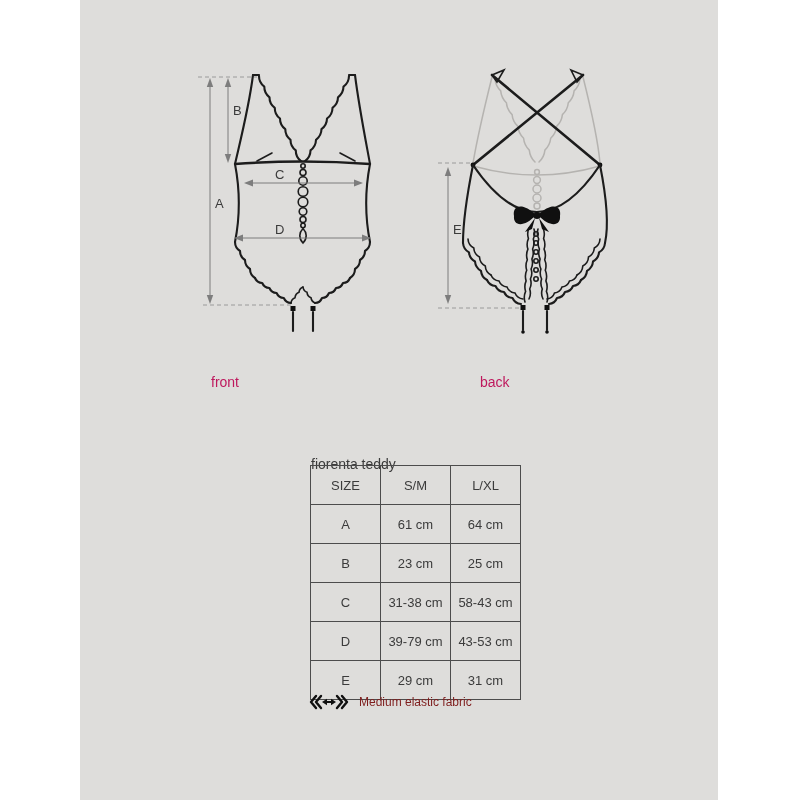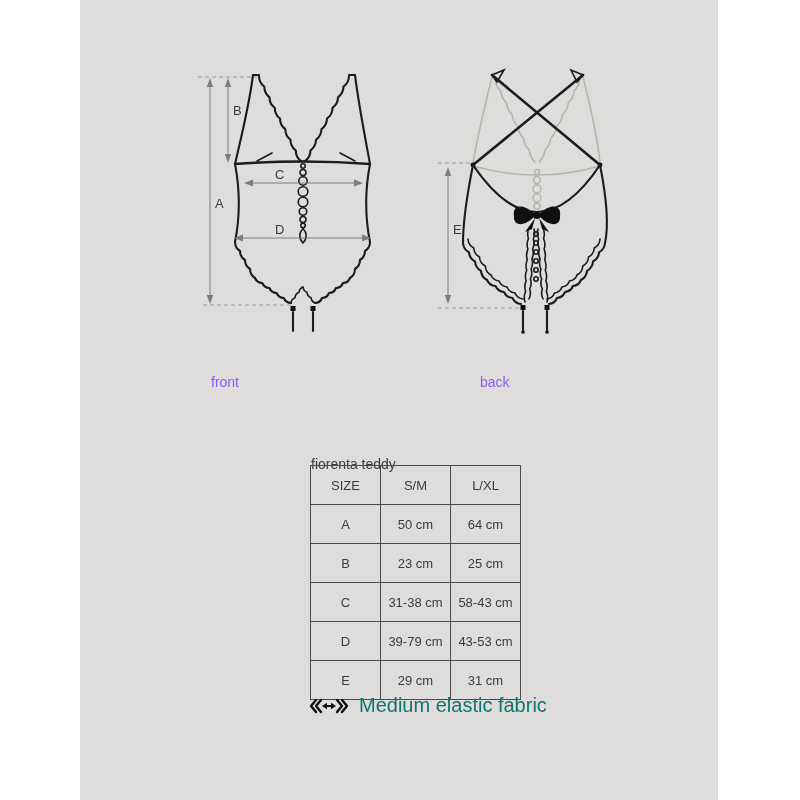--- a/index.html
+++ b/index.html
@@ -12,32 +12,32 @@
   .abs{position:absolute;}
   svg{display:block;overflow:visible;}
   svg text{font-family:"Liberation Sans", sans-serif;font-size:13px;fill:#3b3b3b;}
   .ln{stroke:#1c1c1c;fill:none;stroke-width:2.1;stroke-linecap:round;stroke-linejoin:round;}
   .ln-thin{stroke:#1c1c1c;fill:none;stroke-width:1.6;stroke-linecap:round;}
   .fillb{fill:#101010;stroke:none;}
   .ghost{stroke:#b5b3b0;fill:none;stroke-width:1.5;stroke-linecap:round;}
   .dim{stroke:#7d7d7d;fill:none;stroke-width:1;}
   .dimhead{fill:#7d7d7d;stroke:none;}
   .dash{stroke:#9a9a9a;fill:none;stroke-width:1;stroke-dasharray:4 3;}
-  .view-label{position:absolute;font-size:14px;color:#8b5cf6;}
+  .view-label{position:absolute;font-size:14px;color:#be185d;}
   .chart-title{position:absolute;left:311px;top:456px;font-size:14px;color:#3b3b3b;}
   table.size{
     position:absolute;left:310px;top:465px;border-collapse:collapse;
     table-layout:fixed;
   }
   table.size td,table.size th{
     width:69px;height:38px;border:1px solid #4c4c4c;text-align:center;
     vertical-align:middle;font-size:13px;font-weight:normal;color:#3b3b3b;padding:0;
   }
   .footnote{position:absolute;left:309px;top:694px;display:flex;align-items:center;gap:10px;}
-  .footnote .txt{font-size:20px;color:#0f766e;}
+  .footnote .txt{font-size:12px;color:#7f1d1d;}
 </style>
 </head>
 <body>
 
 <div class="stage">
   <div class="canvas"></div>
 
   <svg class="abs" style="left:195px;top:62px;" width="190" height="280" viewBox="0 0 190 280">
     <g>
       <path class="ln" d="M58,13 L64,13"></path>
@@ -176,21 +176,21 @@
       <tr>
         <th>SIZE</th>
         <th>S/M</th>
         <th>L/XL</th>
       </tr>
     </thead>
     <tbody>
 
     <tr style="">
         <td>A</td>
-        <td>50 cm</td>
+        <td>61 cm</td>
         <td>64 cm</td>
       </tr>
         <tr style="">
         <td>B</td>
         <td>23 cm</td>
         <td>25 cm</td>
       </tr>
         <tr style="">
         <td>C</td>
         <td>31-38 cm</td>

